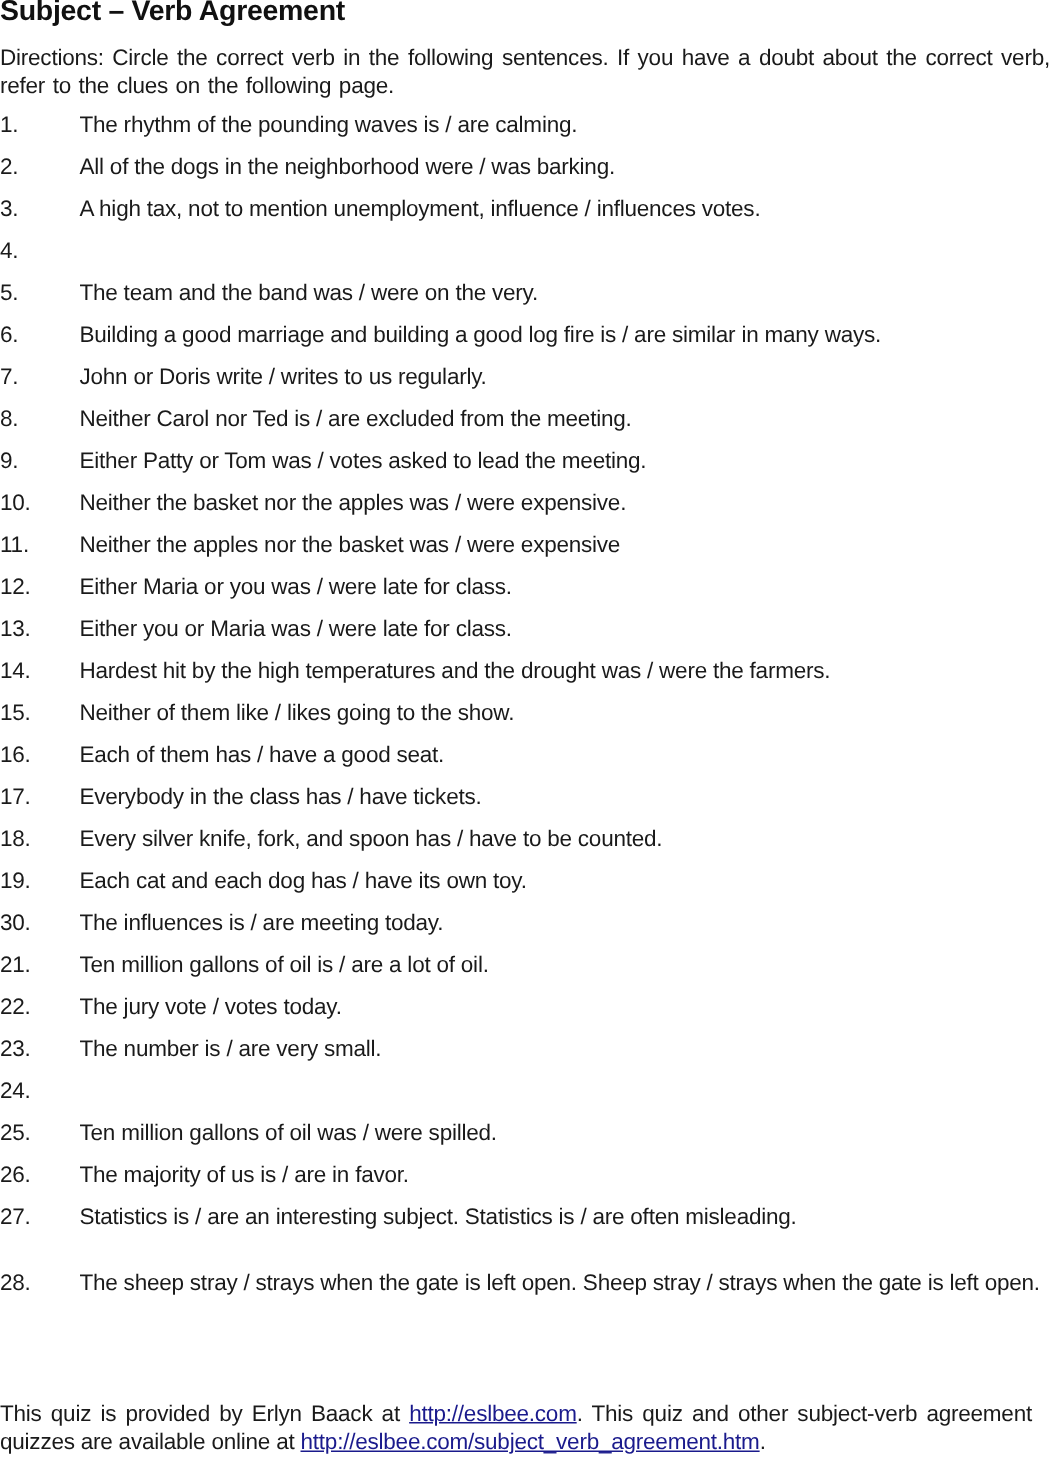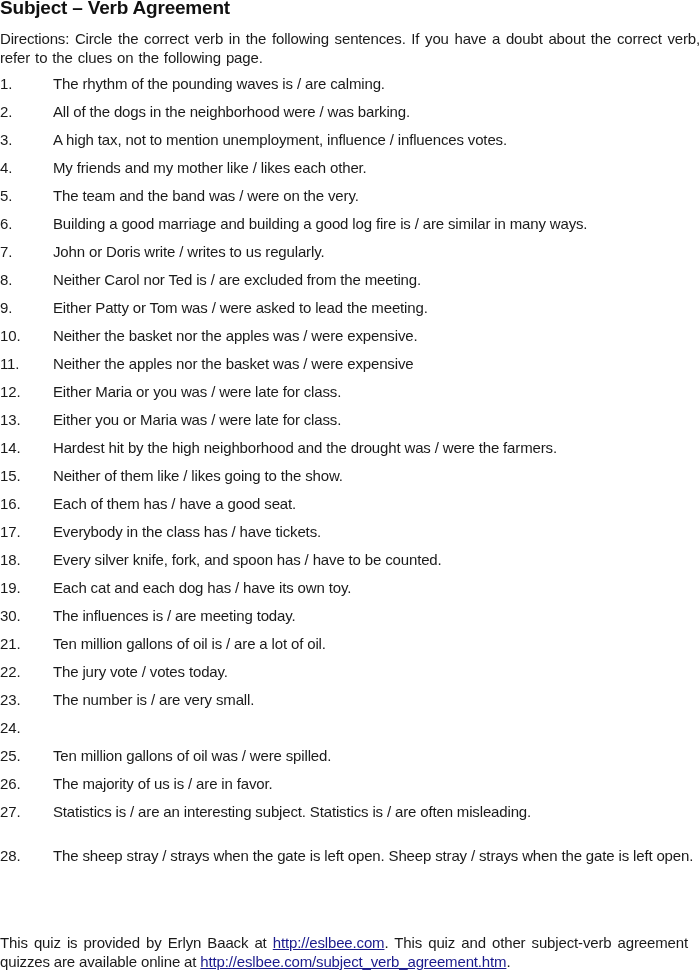--- a/index.html
+++ b/index.html
@@ -95,61 +95,60 @@
     <li class="question-item">
         <span class="q-num">2.</span>
         <span class="q-text">All of the dogs in the neighborhood were / was barking.</span>
       </li>
     <li class="question-item">
         <span class="q-num">3.</span>
         <span class="q-text">A high tax, not to mention unemployment, influence / influences votes.</span>
       </li>
     <li class="question-item">
         <span class="q-num">4.</span>
-        <span class="q-text">My friends and my mother like / likes each other.</span>
       </li>
     <li class="question-item">
         <span class="q-num">5.</span>
         <span class="q-text">The team and the band was / were on the very.</span>
       </li>
     <li class="question-item">
         <span class="q-num">6.</span>
         <span class="q-text">Building a good marriage and building a good log fire is / are similar in many ways.</span>
       </li>
     <li class="question-item">
         <span class="q-num">7.</span>
         <span class="q-text">John or Doris write / writes to us regularly.</span>
       </li>
     <li class="question-item">
         <span class="q-num">8.</span>
         <span class="q-text">Neither Carol nor Ted is / are excluded from the meeting.</span>
       </li>
     <li class="question-item">
         <span class="q-num">9.</span>
-        <span class="q-text">Either Patty or Tom was / were asked to lead the meeting.</span>
+        <span class="q-text">Either Patty or Tom was / votes asked to lead the meeting.</span>
       </li>
     <li class="question-item">
         <span class="q-num">10.</span>
         <span class="q-text">Neither the basket nor the apples was / were expensive.</span>
       </li>
     <li class="question-item">
         <span class="q-num">11.</span>
         <span class="q-text">Neither the apples nor the basket was / were expensive</span>
       </li>
     <li class="question-item">
         <span class="q-num">12.</span>
         <span class="q-text">Either Maria or you was / were late for class.</span>
       </li>
     <li class="question-item">
         <span class="q-num">13.</span>
         <span class="q-text">Either you or Maria was / were late for class.</span>
       </li>
     <li class="question-item">
         <span class="q-num">14.</span>
-        <span class="q-text">Hardest hit by the high neighborhood and the drought was / were the farmers.</span>
+        <span class="q-text">Hardest hit by the high temperatures and the drought was / were the farmers.</span>
       </li>
     <li class="question-item">
         <span class="q-num">15.</span>
         <span class="q-text">Neither of them like / likes going to the show.</span>
       </li>
     <li class="question-item">
         <span class="q-num">16.</span>
         <span class="q-text">Each of them has / have a good seat.</span>
       </li>
     <li class="question-item">

